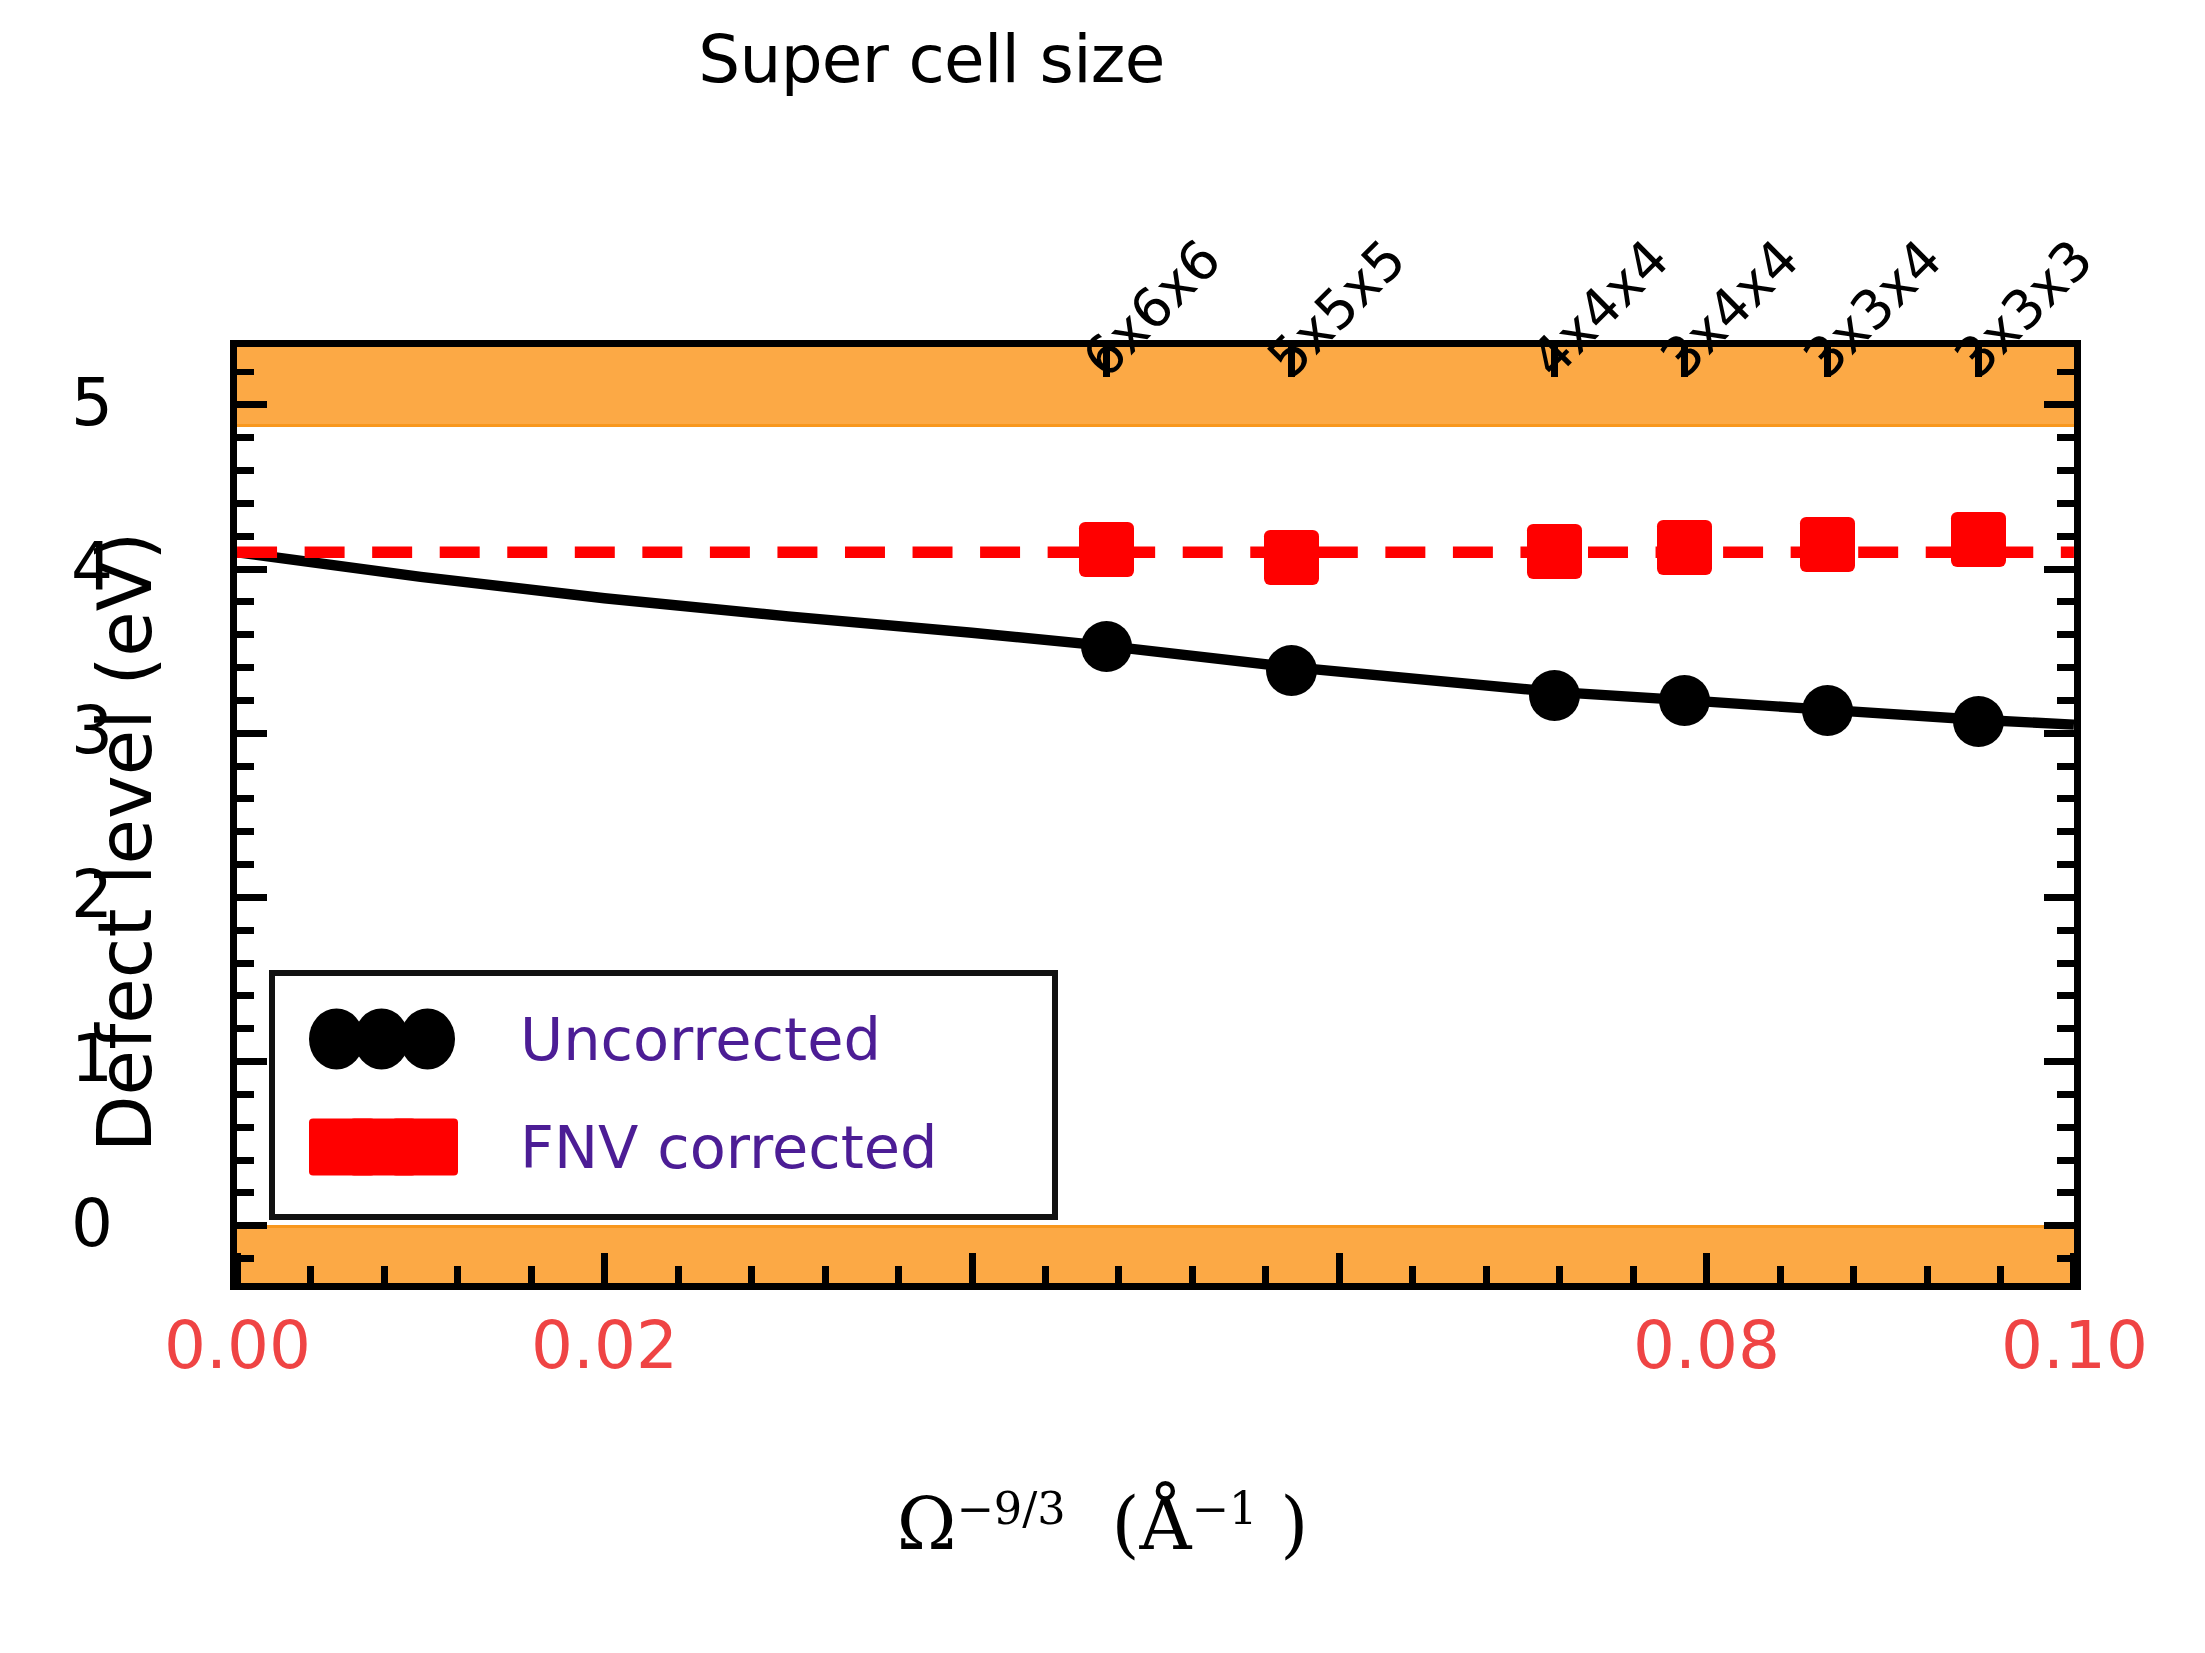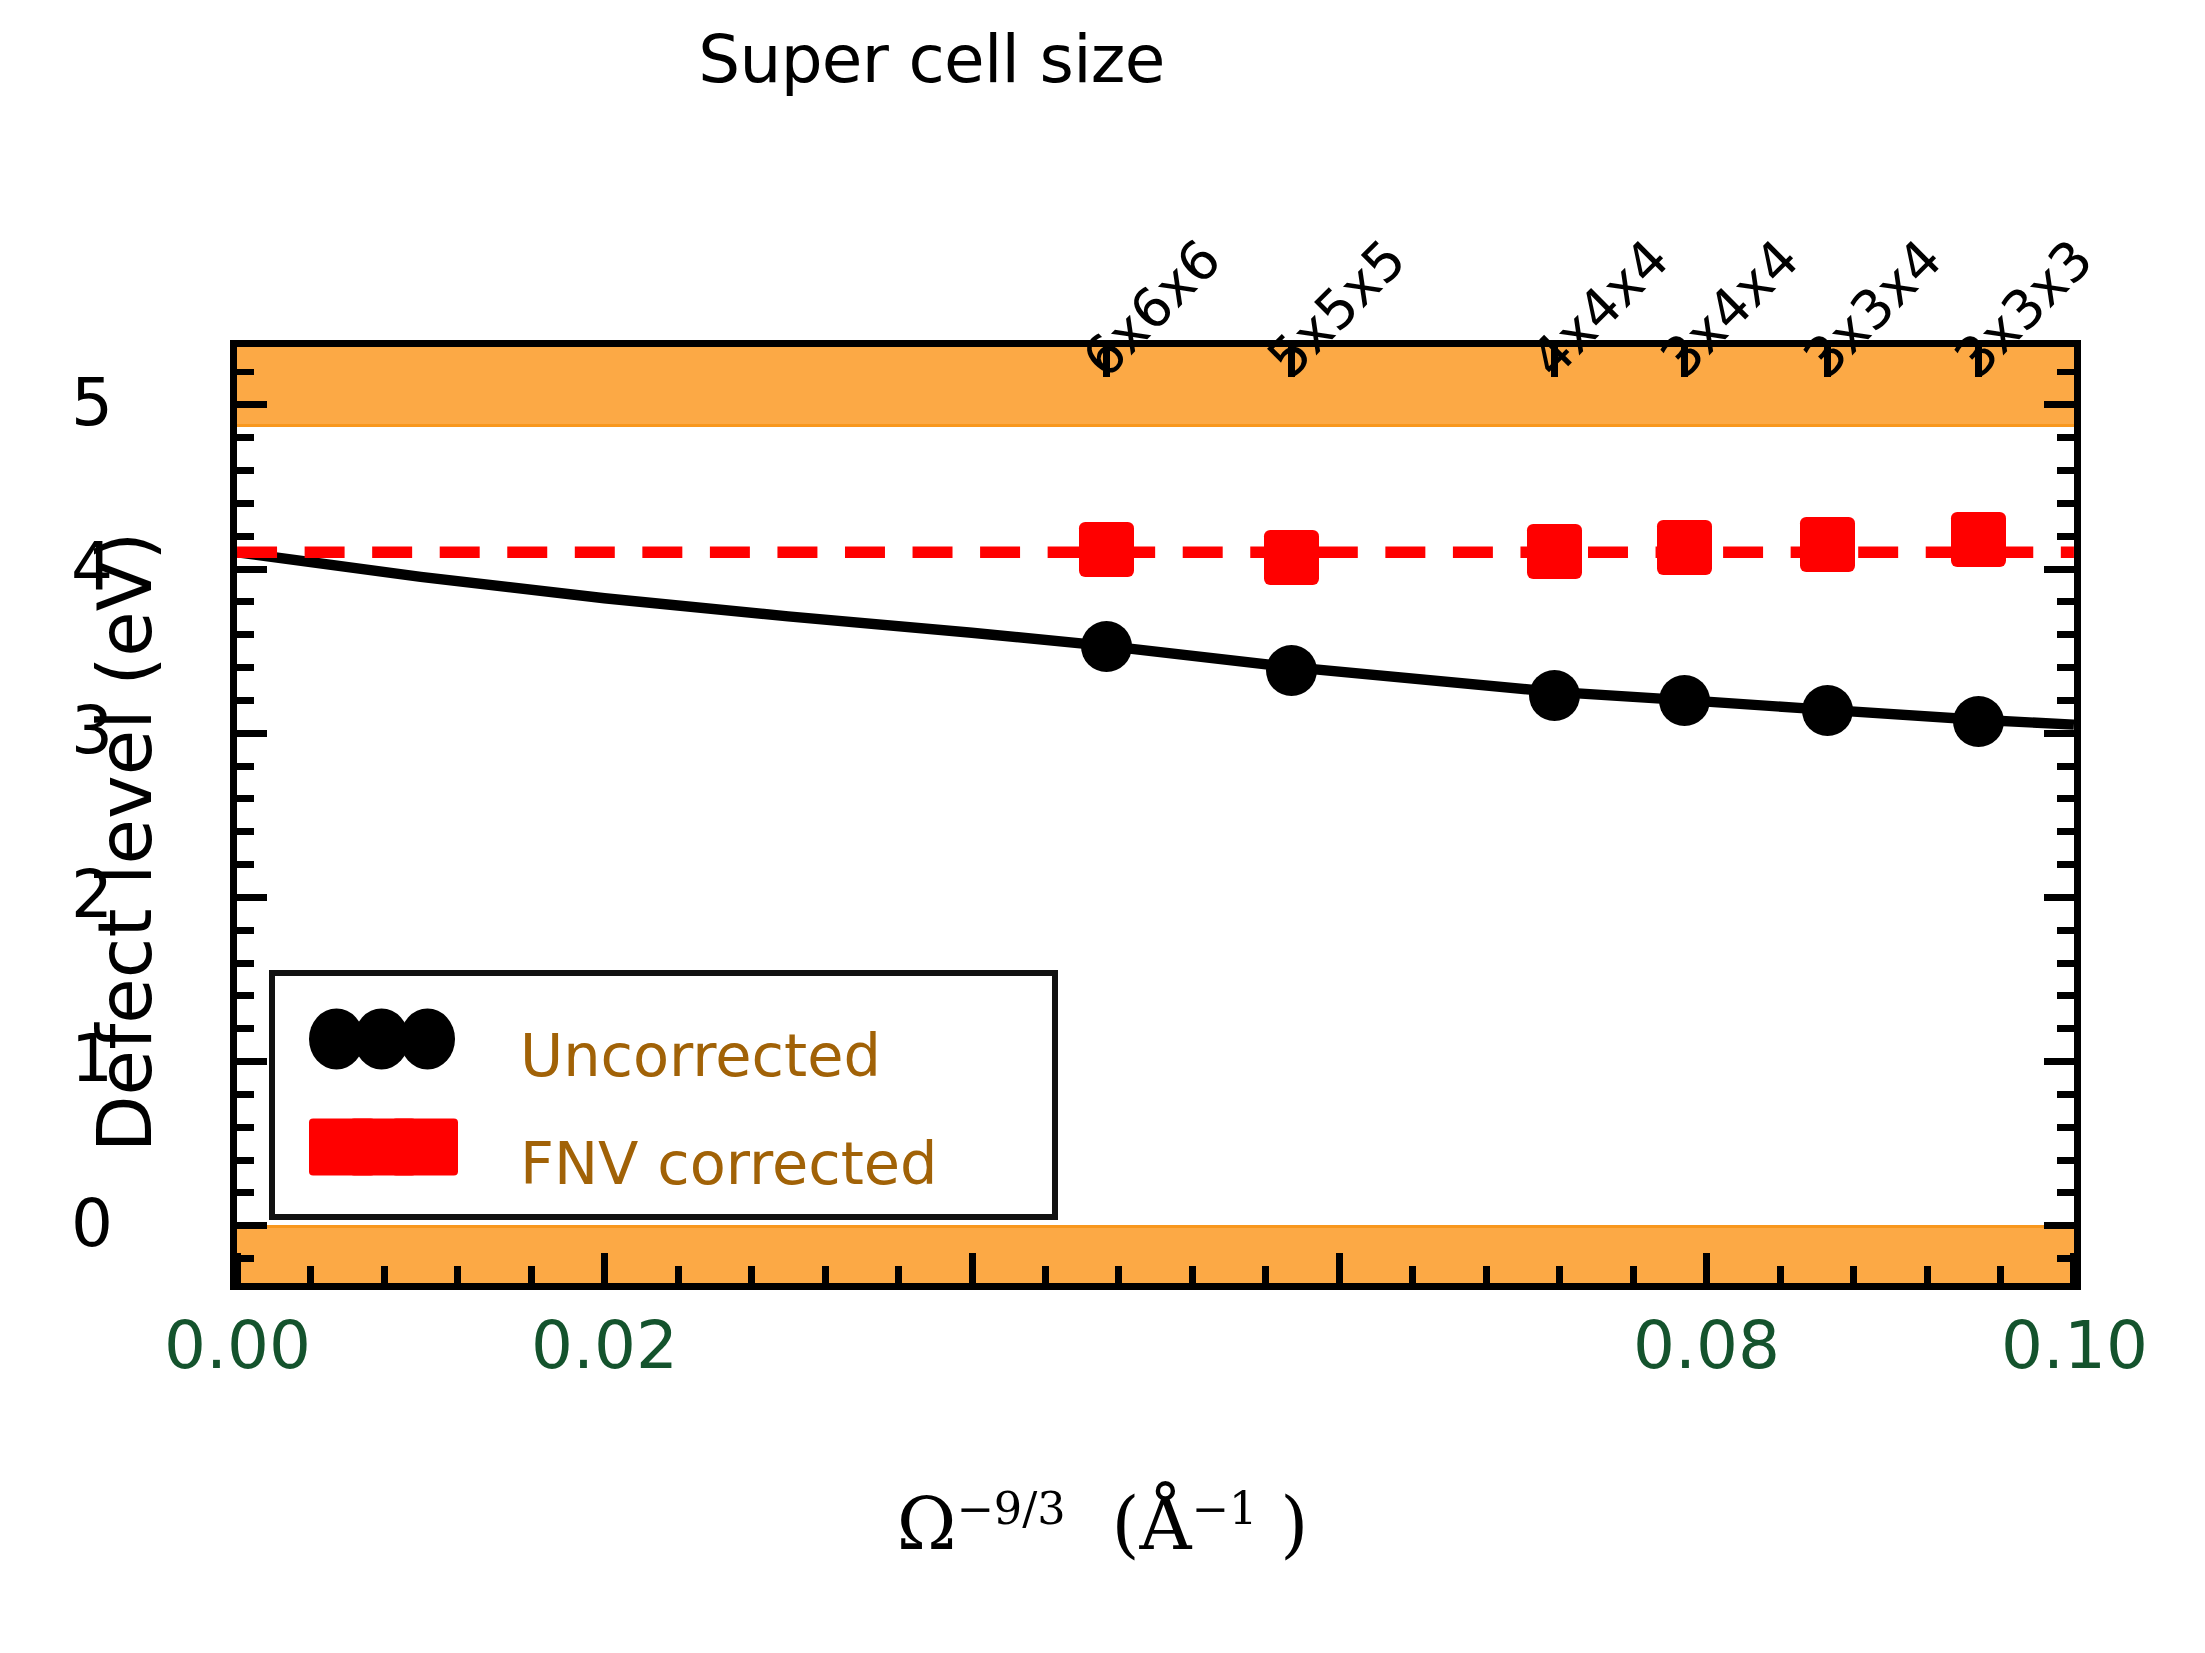--- a/index.html
+++ b/index.html
@@ -63,21 +63,21 @@
   .xtick-t.major{ height:30px; }
 
   
   .ylabtxt{
     position:absolute; right:2092px; width:152px;
     text-align:right; font-size:66px; color:#000;
     font-family:"DejaVu Sans",sans-serif; line-height:1;
   }
   .xlabtxt{
     position:absolute; top:1313px; width:289px;
-    text-align:center; font-size:66px; color:#14532d;
+    text-align:center; font-size:66px; color:#ef4444;
     font-family:"DejaVu Sans",sans-serif; line-height:1;
   }
   .toplab{
     position:absolute;
     font-size:54px; color:#000;
     font-family:"DejaVu Sans",sans-serif;
     white-space:nowrap;
     transform:rotate(-45deg);
     transform-origin:0% 100%;
   }
@@ -104,23 +104,22 @@
   .leg-row{ position:absolute; left:0; width:100%; height:96px; }
   .leg-row.r1{ top:15px; }
   .leg-row.r2{ top:123px; }
   .leg-key{ position:absolute; left:34px; top:0; width:207px; height:96px; }
   .leg-key .k{ position:absolute; top:50%; transform:translateY(-50%); }
   .leg-key .kc{ width:55px; height:61px; border-radius:50%; background:#000; }
   .leg-key .ks{ width:66px; height:57px; border-radius:4.1px; background:#ff0000; }
   .leg-txt{
     position:absolute; left:245px; top:50%;
     transform:translateY(-50%);
-    font-size:59px; color:#a16207; white-space:nowrap;
+    font-size:59px; color:#4c1d95; white-space:nowrap;
     font-family:"DejaVu Sans",sans-serif;
-    margin-top:16px;
   }
 </style>
 </head>
 <body>
 
 <div id="root">
 
   <div id="chart-title">Super cell size</div>
 
   <div id="ylabel">Defect level (eV)</div>

